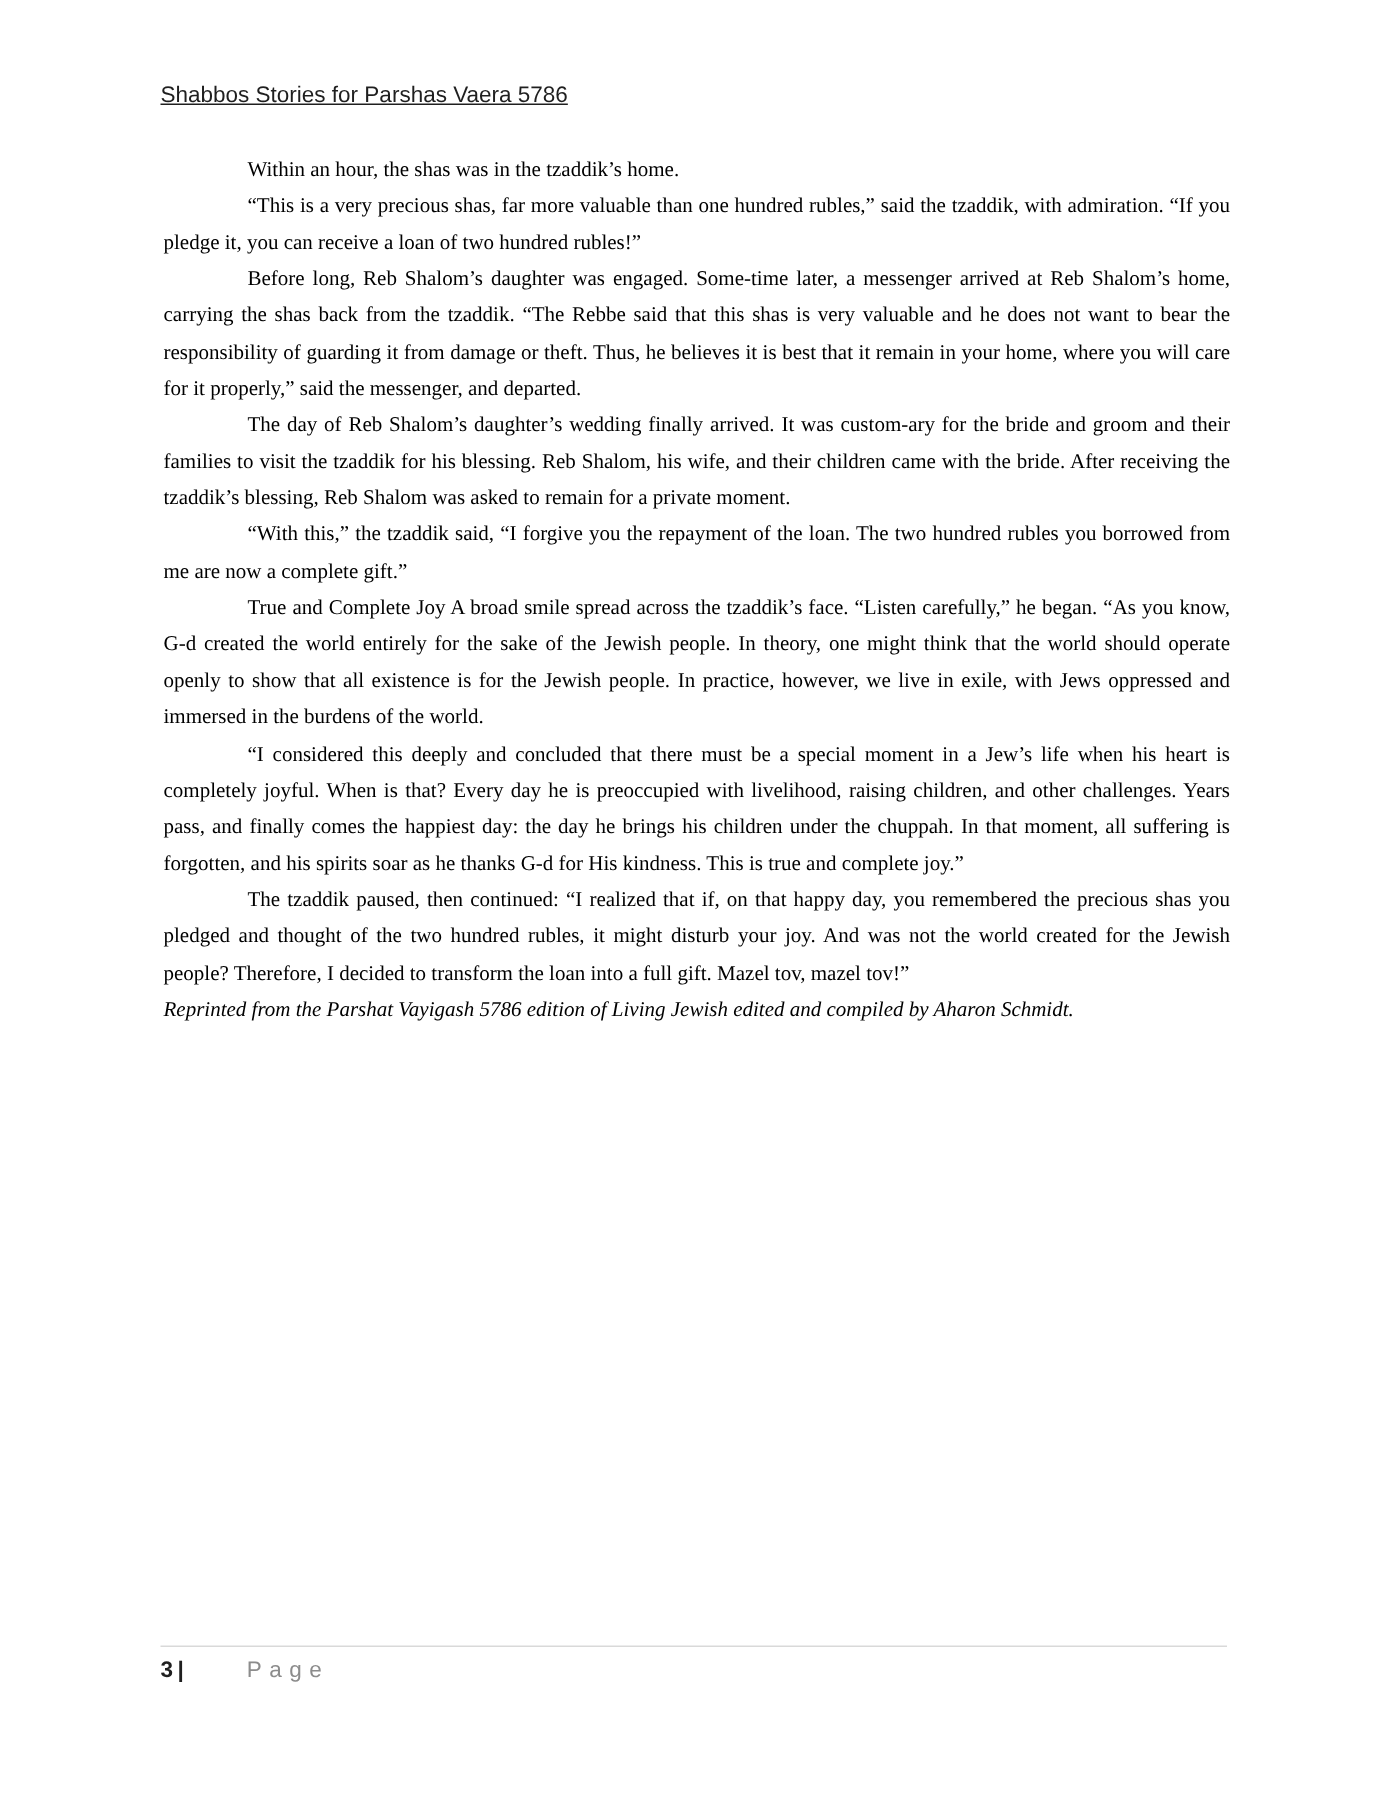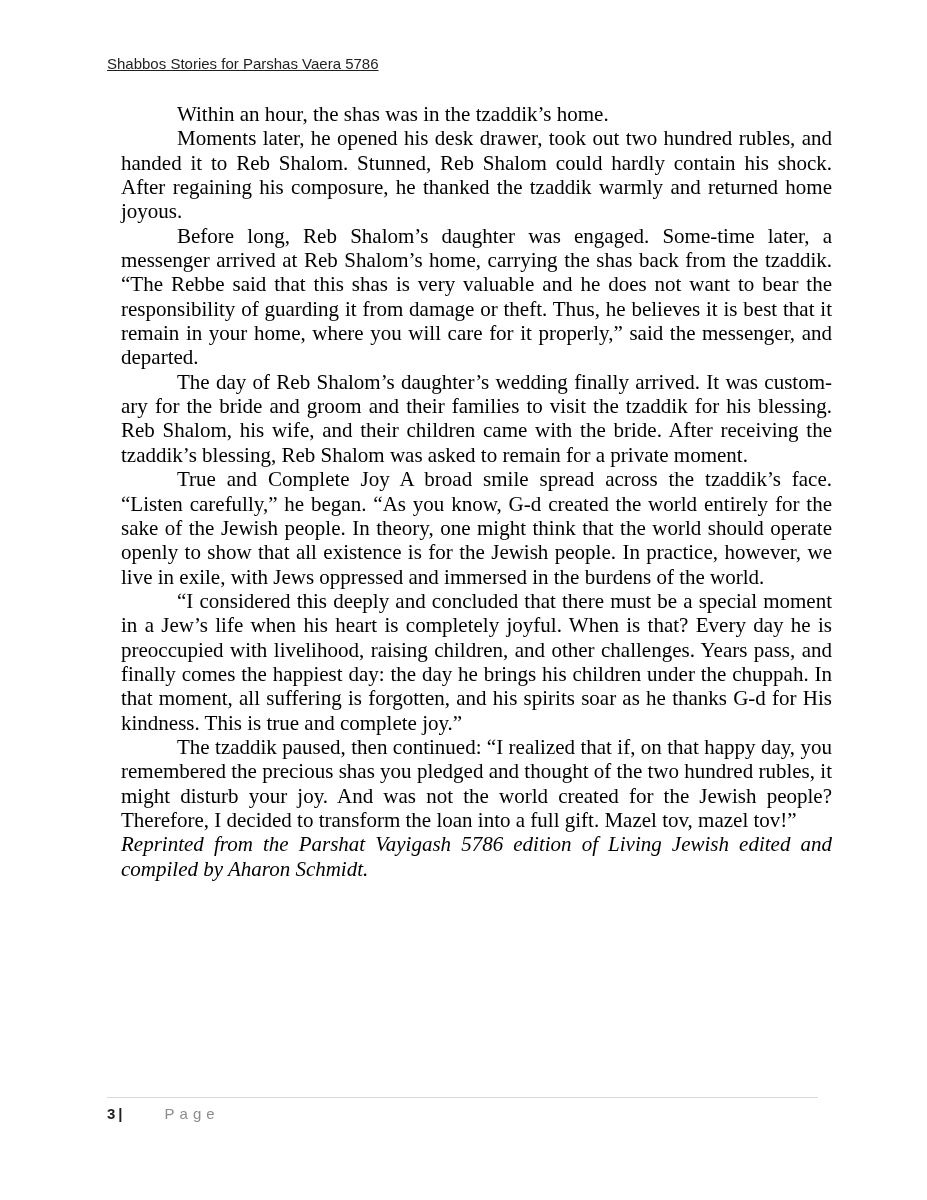--- a/index.html
+++ b/index.html
@@ -16,24 +16,24 @@
     left: 107px;
     top: 55px;
     font-family: "Liberation Sans", sans-serif;
     font-size: 15px;
     color: #1f1f1f;
     white-space: nowrap;
     text-decoration: underline;
   }
   .doc {
     position: absolute;
-    left: 121px;
+    left: 109px;
     top: 102px;
     width: 711px;
-    font-size: 21px;
+    font-size: 14px;
     line-height: 24.35px;
     color: #000000;
     text-align: justify;
   }
   .doc p {
     margin: 0;
     padding: 0;
     text-indent: 56px;
   }
   .doc p.attribution {
@@ -62,23 +62,24 @@
   .page-footer .pipe { font-weight: bold; margin: 0 6px 0 3px; }
   .page-footer .label { color: #8c8c8c; letter-spacing: 5px; margin-left: 36px; }
 </style>
 </head>
 <body>
 
 <div class="page-header">Shabbos Stories for Parshas Vaera 5786</div>
 
 <div class="doc">
   <p>Within an hour, the shas was in the tzaddik’s home.</p>
-  <p>Moments later, he opened his desk drawer, took out two hundred rubles, and handed it to Reb Shalom. Stunned, Reb Shalom could hardly contain his shock. After regaining his composure, he thanked the tzaddik warmly and returned home joyous.</p>
+  <p>“This is a very precious shas, far more valuable than one hundred rubles,” said the tzaddik, with admiration. “If you pledge it, you can receive a loan of two hundred rubles!”</p>
   <p>Before long, Reb Shalom’s daughter was engaged. Some-time later, a messenger arrived at Reb Shalom’s home, carrying the shas back from the tzaddik. “The Rebbe said that this shas is very valuable and he does not want to bear the responsibility of guarding it from damage or theft. Thus, he believes it is best that it remain in your home, where you will care for it properly,” said the messenger, and departed.</p>
   <p>The day of Reb Shalom’s daughter’s wedding finally arrived. It was custom-ary for the bride and groom and their families to visit the tzaddik for his blessing. Reb Shalom, his wife, and their children came with the bride. After receiving the tzaddik’s blessing, Reb Shalom was asked to remain for a private moment.</p>
+  <p>“With this,” the tzaddik said, “I forgive you the repayment of the loan. The two hundred rubles you borrowed from me are now a complete gift.”</p>
   <p>True and Complete Joy A broad smile spread across the tzaddik’s face. “Listen carefully,” he began. “As you know, G-d created the world entirely for the sake of the Jewish people. In theory, one might think that the world should operate openly to show that all existence is for the Jewish people. In practice, however, we live in exile, with Jews oppressed and immersed in the burdens of the world.</p>
   <p>“I considered this deeply and concluded that there must be a special moment in a Jew’s life when his heart is completely joyful. When is that? Every day he is preoccupied with livelihood, raising children, and other challenges. Years pass, and finally comes the happiest day: the day he brings his children under the chuppah. In that moment, all suffering is forgotten, and his spirits soar as he thanks G-d for His kindness. This is true and complete joy.”</p>
   <p>The tzaddik paused, then continued: “I realized that if, on that happy day, you remembered the precious shas you pledged and thought of the two hundred rubles, it might disturb your joy. And was not the world created for the Jewish people? Therefore, I decided to transform the loan into a full gift. Mazel tov, mazel tov!”</p>
   <p class="attribution">Reprinted from the Parshat Vayigash 5786 edition of Living Jewish edited and compiled by Aharon Schmidt.</p>
 </div>
 
 <div class="footer-rule"></div>
 
 <div class="page-footer">
   <span class="num">3</span><span class="pipe">|</span><span class="label">Page</span>

